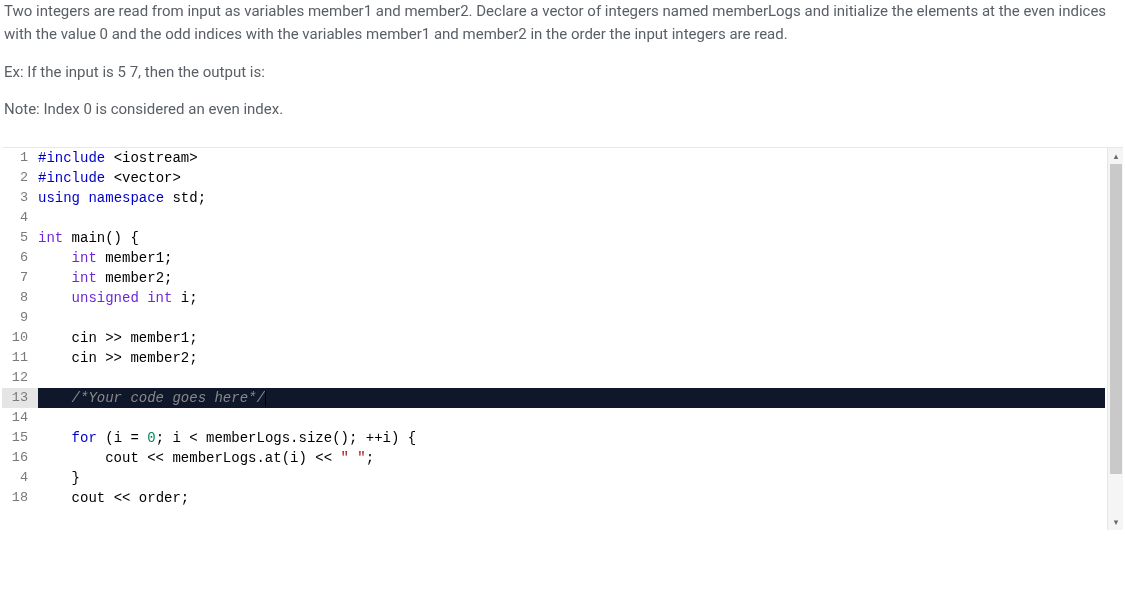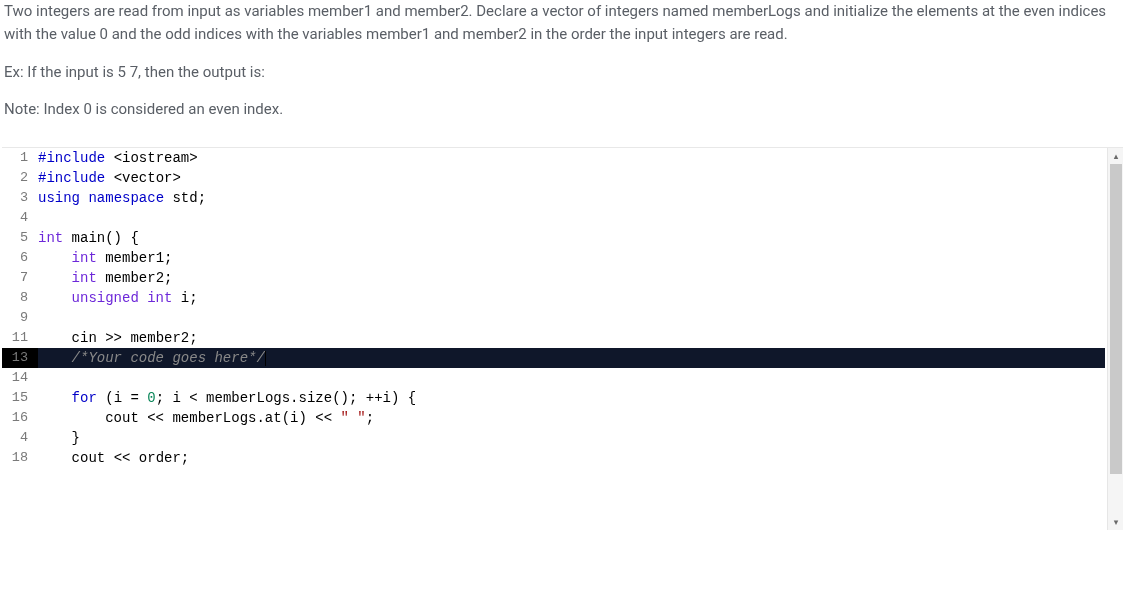--- a/index.html
+++ b/index.html
@@ -59,21 +59,21 @@
   user-select: none;
   font-size: 13.5px;
 }
 .code-content {
   flex: 1;
 }
 .line-highlight .code-content {
   background: #0f172a;
 }
 .line-highlight .gutter {
-  background: #000000;
+  background: #e5e5e5;
 }
 .kw { color: #0000c8; }        
 .type { color: #6d28d9; }
 .str { color: #a31515; }
 .pp { color: #0000c8; }        
 .num { color: #098658; }
 .cmt { color: #888; font-style: italic; }
 .ident { color: #000; }
 .op { color: #000; }
 .caret {
@@ -128,21 +128,23 @@
   <div class="code-area" id="code-area">
       <div class="code-line"><span class="gutter">1</span><span class="code-content"><span class="pp">#include </span><span class="op">&lt;</span><span class="ident">iostream</span><span class="op">&gt;</span></span></div>
       <div class="code-line"><span class="gutter">2</span><span class="code-content"><span class="pp">#include </span><span class="op">&lt;</span><span class="ident">vector</span><span class="op">&gt;</span></span></div>
       <div class="code-line"><span class="gutter">3</span><span class="code-content"><span class="kw">using </span><span class="kw">namespace </span><span class="ident">std</span><span class="op">;</span></span></div>
       <div class="code-line"><span class="gutter">4</span><span class="code-content"></span></div>
       <div class="code-line"><span class="gutter">5</span><span class="code-content"><span class="type">int </span><span class="ident">main</span><span class="op">() {</span></span></div>
       <div class="code-line"><span class="gutter">6</span><span class="code-content"><span class="ident">    </span><span class="type">int </span><span class="ident">member1</span><span class="op">;</span></span></div>
       <div class="code-line"><span class="gutter">7</span><span class="code-content"><span class="ident">    </span><span class="type">int </span><span class="ident">member2</span><span class="op">;</span></span></div>
       <div class="code-line"><span class="gutter">8</span><span class="code-content"><span class="ident">    </span><span class="type">unsigned int </span><span class="ident">i</span><span class="op">;</span></span></div>
       <div class="code-line"><span class="gutter">9</span><span class="code-content"></span></div>
+      <div class="code-line"><span class="gutter">10</span><span class="code-content"><span class="ident">    cin </span><span class="op">&gt;&gt;</span><span class="ident"> member1</span><span class="op">;</span></span></div>
       <div class="code-line"><span class="gutter">11</span><span class="code-content"><span class="ident">    cin </span><span class="op">&gt;&gt;</span><span class="ident"> member2</span><span class="op">;</span></span></div>
+      <div class="code-line"><span class="gutter">12</span><span class="code-content"></span></div>
       <div class="code-line line-highlight"><span class="gutter">13</span><span class="code-content"><span class="ident">    </span><span class="cmt">/*Your code goes here*/</span><span class="caret"></span></span></div>
       <div class="code-line"><span class="gutter">14</span><span class="code-content"></span></div>
       <div class="code-line"><span class="gutter">15</span><span class="code-content"><span class="ident">    </span><span class="kw">for </span><span class="op">(</span><span class="ident">i </span><span class="op">=</span><span class="ident"> </span><span class="num">0</span><span class="op">; </span><span class="ident">i </span><span class="op">&lt;</span><span class="ident"> memberLogs</span><span class="op">.</span><span class="ident">size</span><span class="op">(); ++</span><span class="ident">i</span><span class="op">) {</span></span></div>
       <div class="code-line"><span class="gutter">16</span><span class="code-content"><span class="ident">        cout </span><span class="op">&lt;&lt;</span><span class="ident"> memberLogs</span><span class="op">.</span><span class="ident">at</span><span class="op">(</span><span class="ident">i</span><span class="op">) </span><span class="op">&lt;&lt;</span><span class="ident"> </span><span class="str">" "</span><span class="op">;</span></span></div>
       <div class="code-line"><span class="gutter">4</span><span class="code-content"><span class="ident">    </span><span class="op">}</span></span></div>
       <div class="code-line"><span class="gutter">18</span><span class="code-content"><span class="ident">    cout </span><span class="op">&lt;&lt;</span><span class="ident"> order</span><span class="op">;</span></span></div>
     </div>
   <div class="scroll-track">
     <div class="scroll-arrow up">▴</div>
     <div class="scroll-thumb"></div>

